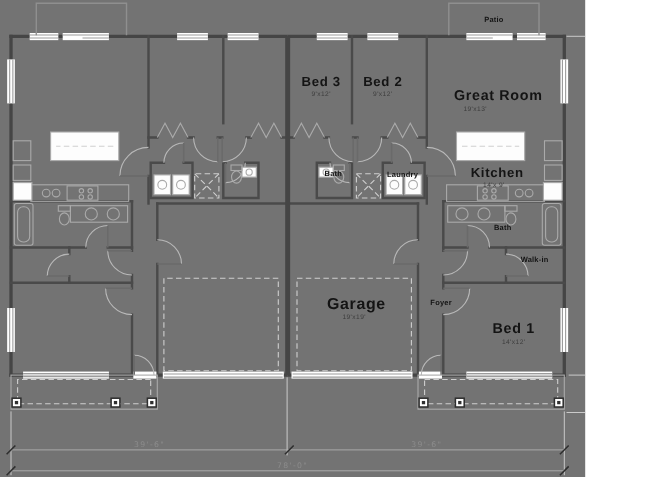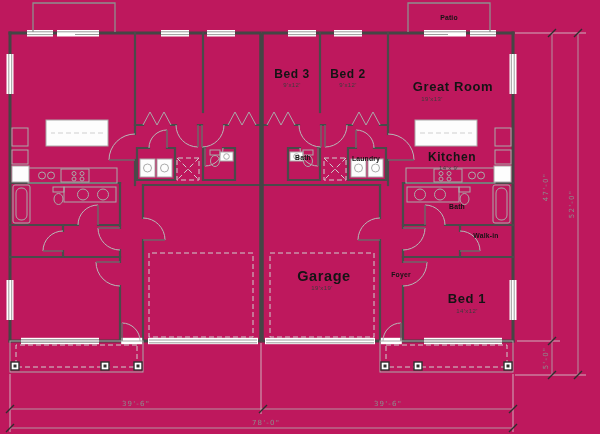--- a/index.html
+++ b/index.html
@@ -1,16 +1,16 @@
 <!DOCTYPE html>
 <html><head>
 <meta charset="utf-8">
 <style>
   html,body{margin:0;padding:0;background:#ffffff;}
-  #stage{position:relative;width:600px;height:434px;background:#be185d;overflow:hidden;
+  #stage{position:relative;width:532px;height:434px;background:#737373;overflow:hidden;
          font-family:"Liberation Sans",sans-serif;}
   svg{position:absolute;left:0;top:0;}
   
   .we{stroke:#454545;stroke-width:3;fill:none;stroke-linecap:square;}
   .wi{stroke:#4a4a4a;stroke-width:2.2;fill:none;stroke-linecap:square;}
   .wd{stroke:#454545;stroke-width:4.5;fill:none;}
   
   .fx{stroke:#aaaaaa;stroke-width:1;fill:#fdfdfd;}
   .fxn{stroke:#aaaaaa;stroke-width:1;fill:none;}
   .arc{stroke:#b8b8b8;stroke-width:1;fill:none;}

